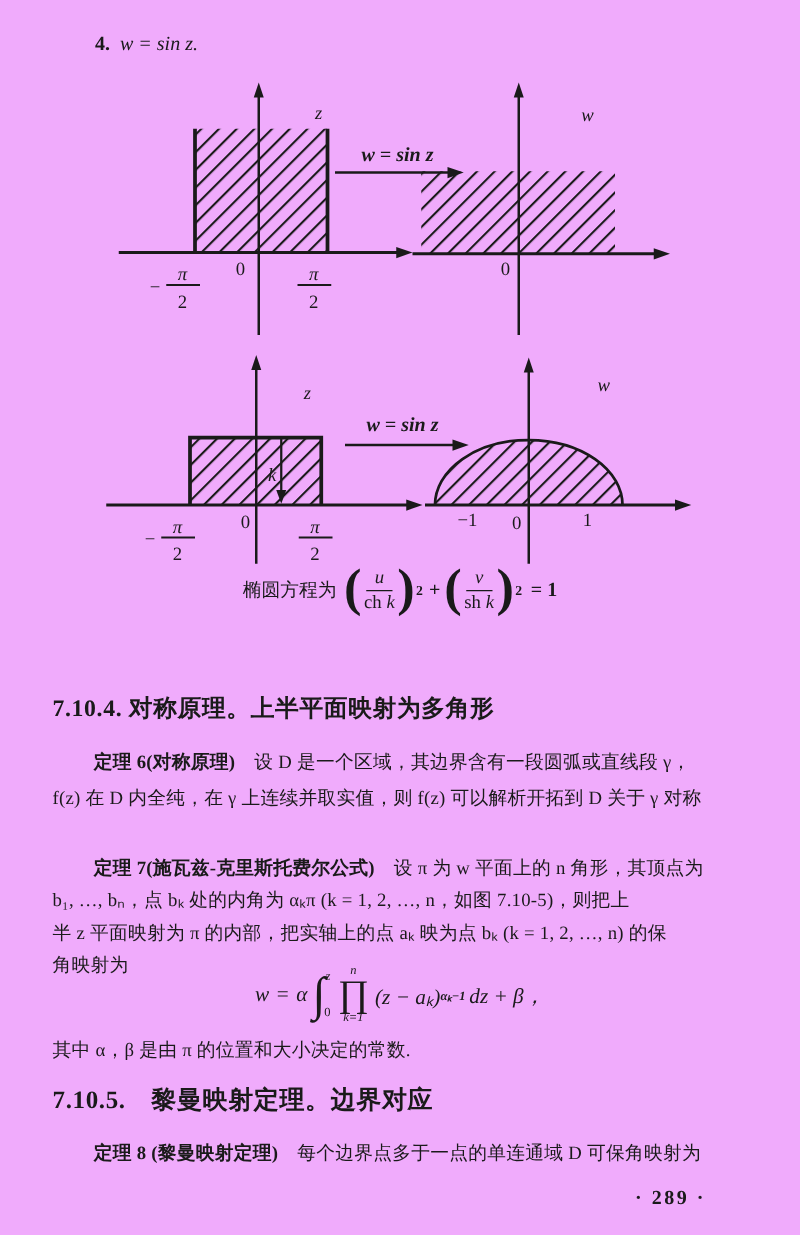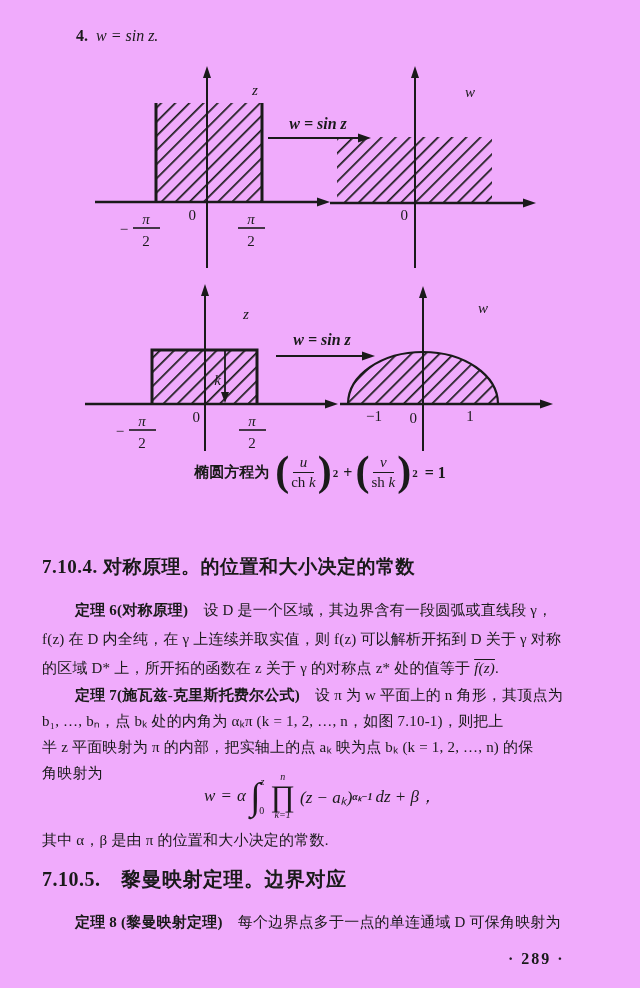--- a/index.html
+++ b/index.html
@@ -11,21 +11,21 @@
   
   .heading{left:76px;top:27px;font-size:16px;}
   .heading .num{font-weight:bold;margin-right:8px;}
   .heading .rest{font-style:italic;}
   
   .svgt{font-family:"Liberation Serif",serif;font-size:15px;fill:#1a1a1a;}
   .svgt-it{font-style:italic;}
   .maplab{font-size:16px;font-style:italic;font-weight:bold;}
   
   .eq-row{left:0;top:454px;width:640px;display:flex;justify-content:center;align-items:center;font-size:16px;}
-  .eq-row .prefix{font-weight:bold;font-size:15px;margin-right:6px;}
+  .eq-row .prefix{font-weight:normal;font-size:15px;margin-right:6px;}
   .paren{font-size:42px;font-weight:bold;line-height:0;display:inline-block;transform:translateY(-2px);}
   .frac{display:inline-flex;flex-direction:column;align-items:center;vertical-align:middle;margin:0 2px;font-size:15px;line-height:1.15;}
   .frac .num{border-bottom:1.4px solid #1a1a1a;padding:0 7px 1px 7px;font-style:italic;}
   .frac .den{padding-top:1px;}
   .frac .den i{font-style:italic;}
   .exp2{font-size:11px;vertical-align:18px;font-weight:bold;margin:0 2px 0 1px;}
   .eq-plus{margin:0 3px;font-weight:bold;}
   .eq-rhs{margin-left:5px;font-weight:bold;}
   
   .caption{left:0;top:524px;width:608px;text-align:center;font-size:15px;font-weight:bold;letter-spacing:1px;}
@@ -161,37 +161,34 @@
     <span class="frac">
       <span class="num">v</span>
       <span class="den"><span>sh </span><i>k</i></span>
     </span>
     <span class="paren">)</span>
     <span class="exp2">2</span>
     <span class="eq-rhs">= 1</span>
   </div>
 
 
-  <div class="abs sec-title sec4">7.10.4. 对称原理。的位置和大小决定的常数</div>
+  <div class="abs sec-title sec4">7.10.4. 对称原理。上半平面映射为多角形</div>
 
   <div class="abs bodytext t6" style="left:42px;top:596px;">
     <div class="tline indent">
       <span class="b">定理 6(对称原理)</span><span>　设 D 是一个区域，其边界含有一段圆弧或直线段 γ，</span>
     </div>
     <div class="tline">f(z) 在 D 内全纯，在 γ 上连续并取实值，则 f(z) 可以解析开拓到 D 关于 γ 对称</div>
-    <div class="tline">
-      <span>的区域 D* 上，所开拓的函数在 z 关于 γ 的对称点 z* 处的值等于 </span><span class="ovl it">f(z)</span><span>.</span>
-    </div>
   </div>
 
   <div class="abs bodytext t7" style="left:42px;top:682px;">
     <div class="tline indent">
       <span class="b">定理 7(施瓦兹-克里斯托费尔公式)</span><span>　设 π 为 w 平面上的 n 角形，其顶点为</span>
     </div>
-    <div class="tline">b₁, …, bₙ，点 bₖ 处的内角为 αₖπ (k = 1, 2, …, n，如图 7.10-1)，则把上</div>
+    <div class="tline">b₁, …, bₙ，点 bₖ 处的内角为 αₖπ (k = 1, 2, …, n，如图 7.10-5)，则把上</div>
     <div class="tline">半 z 平面映射为 π 的内部，把实轴上的点 aₖ 映为点 bₖ (k = 1, 2, …, n) 的保</div>
     <div class="tline">角映射为</div>
   </div>
 
   <div class="abs formula-row">
     <span class="tok it">w</span>
     <span class="tok">=</span>
     <span class="tok it">α</span>
     <span class="int-wrap">
       <span class="int-glyph">∫</span>

